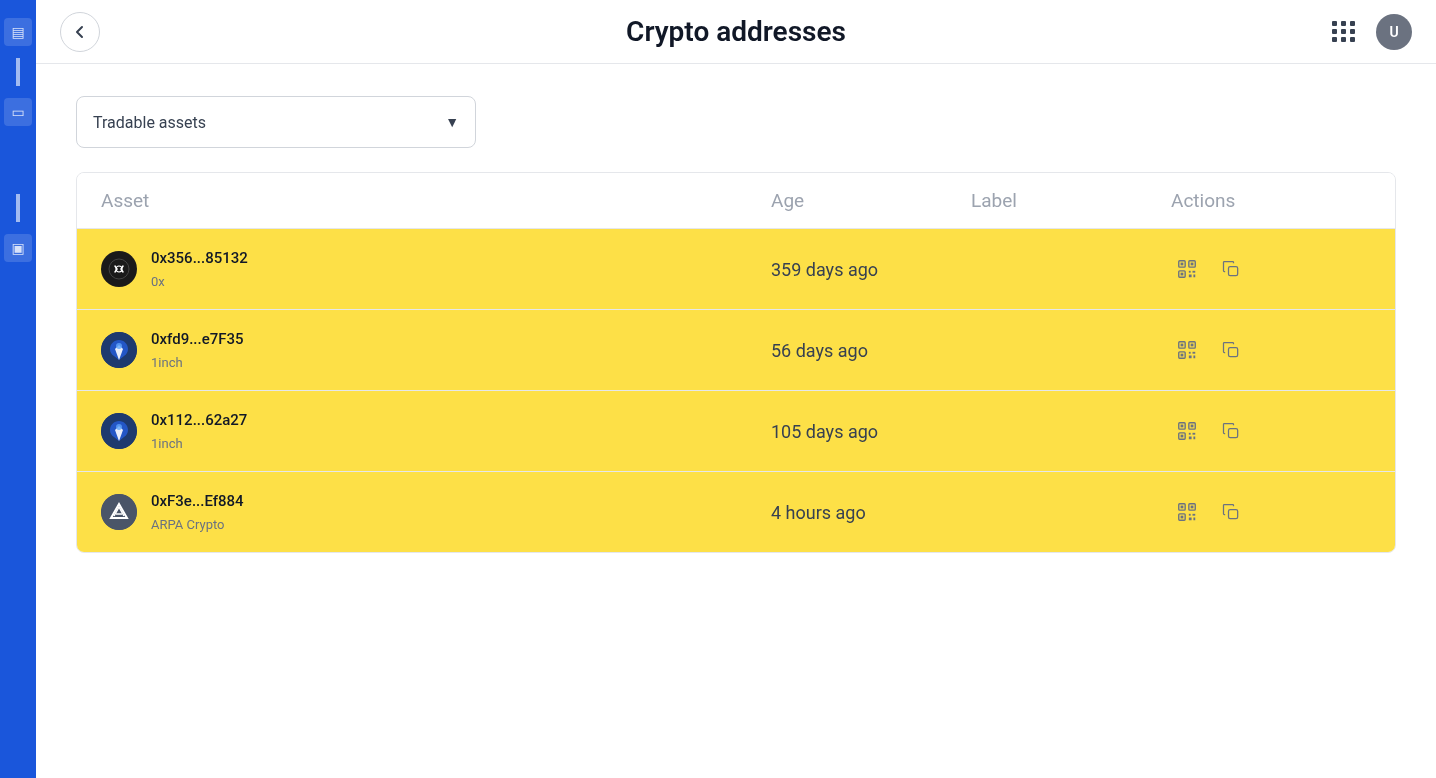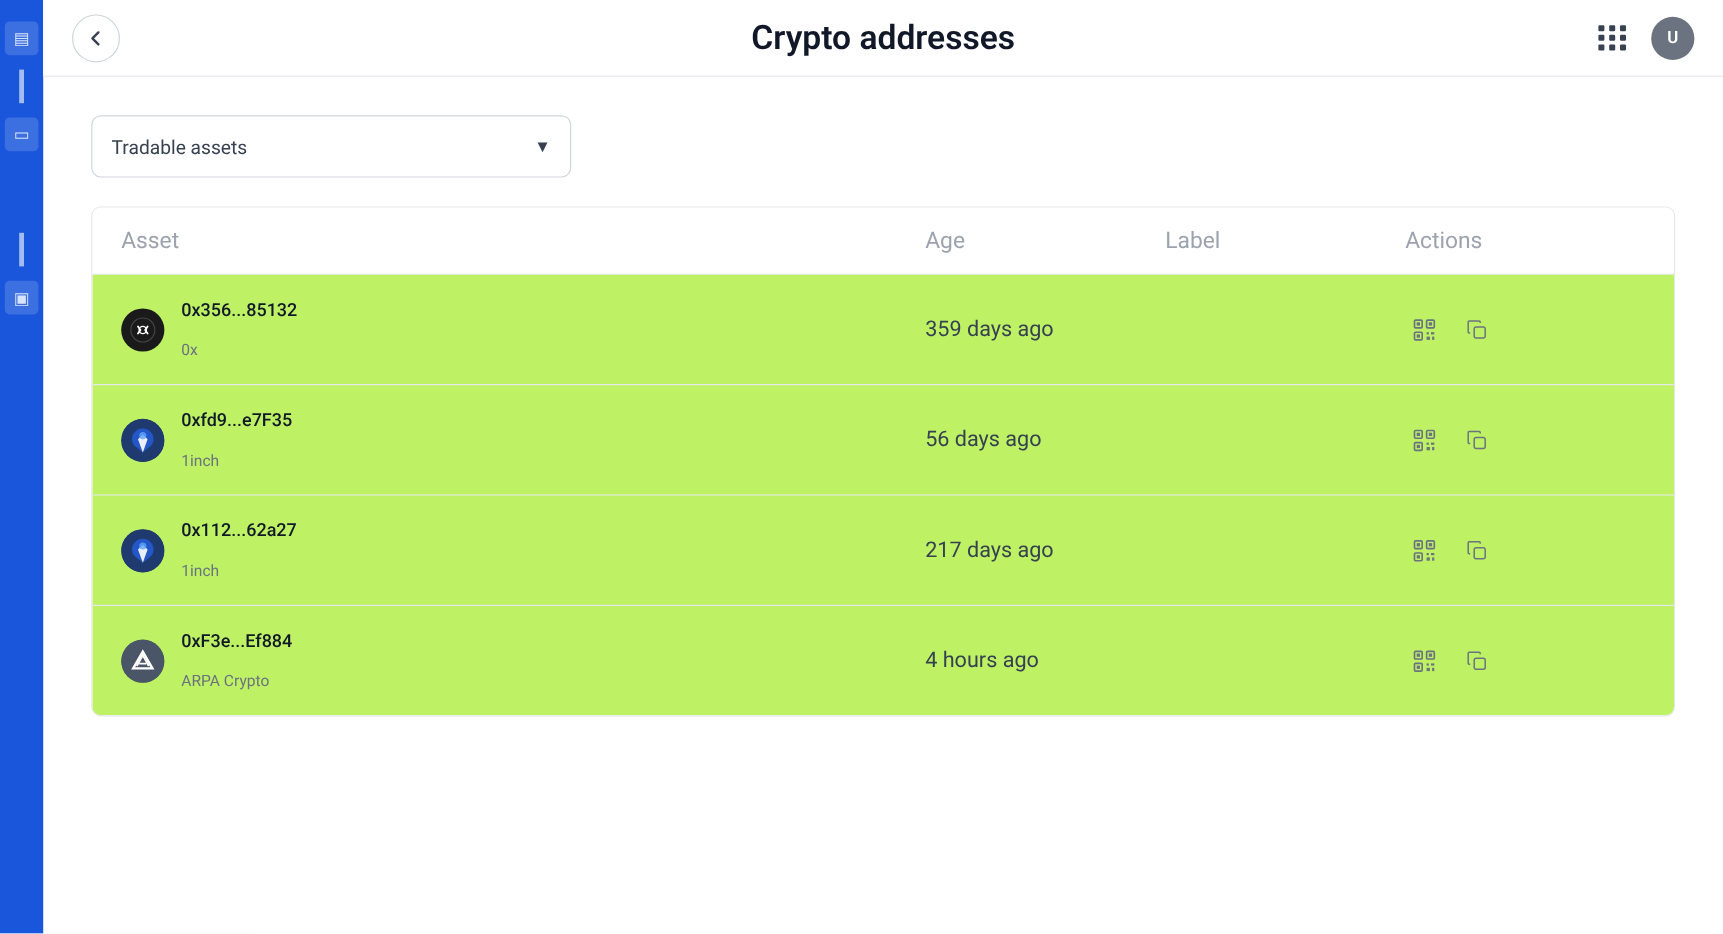--- a/index.html
+++ b/index.html
@@ -159,21 +159,21 @@
       font-size: 19px;
       color: #9ca3af;
       font-weight: 400;
     }
     .table-row {
       display: grid;
       grid-template-columns: 1fr 200px 200px 200px;
       padding: 20px 24px;
       border-bottom: 1px solid #e5e7eb;
       align-items: center;
-      background: #bef264;
+      background: #fde047;
     }
     .table-row:last-child {
       border-bottom: none;
     }
     .asset-cell {
       display: flex;
       align-items: center;
       gap: 14px;
     }
     .asset-icon {
@@ -197,21 +197,21 @@
     }
     .asset-info {}
     .asset-address {
       font-size: 15px;
       font-weight: 500;
       color: #111827;
     }
     .asset-symbol {
       font-size: 13px;
       color: #6b7280;
-      margin-top: 18px;
+      margin-top: 7px;
     }
     .age-cell {
       font-size: 18px;
       color: #374151;
     }
     .label-cell {
       font-size: 15px;
       color: #374151;
     }
     .actions-cell {
@@ -408,21 +408,21 @@
               <path d="M18 8C13 8 9 12 9 17C9 20 10.5 22.5 13 24L18 28L23 24C25.5 22.5 27 20 27 17C27 12 23 8 18 8Z" fill="#2563eb" opacity="0.7"></path>
               <path d="M14 17L18 13L22 17L18 28L14 17Z" fill="white" opacity="0.9"></path>
               <circle cx="18" cy="14" r="3" fill="#60a5fa" opacity="0.8"></circle>
             </svg>
           </div>
           <div class="asset-info">
             <div class="asset-address">0x112...62a27</div>
             <div class="asset-symbol">1inch</div>
           </div>
         </div>
-        <div class="age-cell">217 days ago</div>
+        <div class="age-cell">105 days ago</div>
         <div class="label-cell"></div>
         <div class="actions-cell">
           <button class="action-btn">
             <svg class="qr-icon" viewBox="0 0 24 24" fill="none" xmlns="http://www.w3.org/2000/svg">
               <rect x="3" y="3" width="7" height="7" rx="1" stroke="#6b7280" stroke-width="1.5" fill="none"></rect>
               <rect x="5" y="5" width="3" height="3" fill="#6b7280"></rect>
               <rect x="14" y="3" width="7" height="7" rx="1" stroke="#6b7280" stroke-width="1.5" fill="none"></rect>
               <rect x="16" y="5" width="3" height="3" fill="#6b7280"></rect>
               <rect x="3" y="14" width="7" height="7" rx="1" stroke="#6b7280" stroke-width="1.5" fill="none"></rect>
               <rect x="5" y="16" width="3" height="3" fill="#6b7280"></rect>

